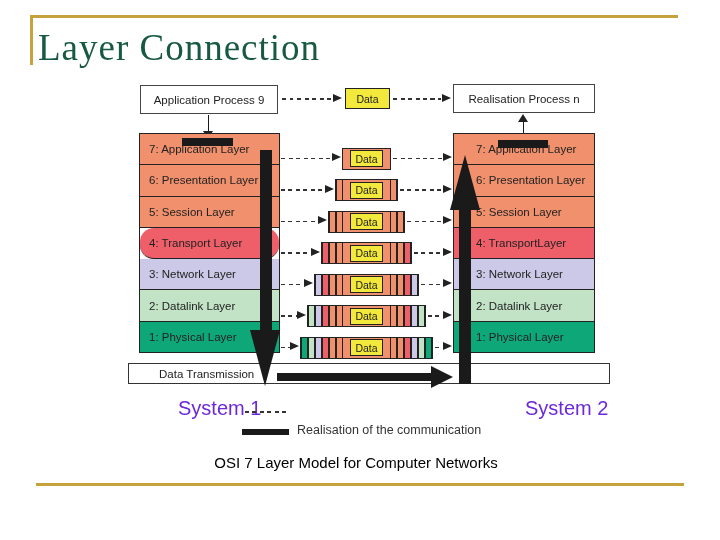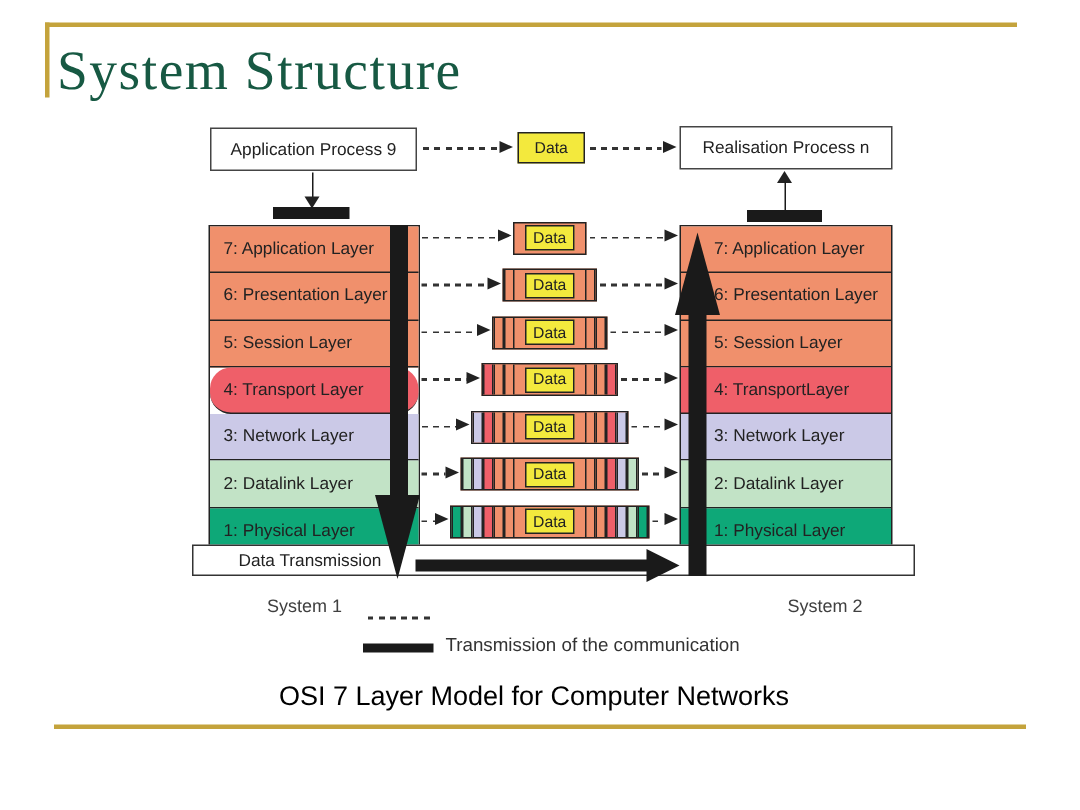--- a/index.html
+++ b/index.html
@@ -7,35 +7,35 @@
   #slide{position:relative;width:720px;height:540px;background:#ffffff;overflow:hidden;}
 
   
   .gold{position:absolute;background:#c4a33c;}
   #gold-top{left:30px;top:15px;width:648px;height:3px;}
   #gold-left{left:30px;top:15px;width:3px;height:50px;}
   #gold-bottom{left:36px;top:483px;width:648px;height:3px;}
   #slide-title{position:absolute;left:38px;top:26px;font-family:"Liberation Serif",serif;
     font-size:37px;color:#175943;letter-spacing:1px;}
   #caption{position:absolute;left:0;top:454px;width:712px;text-align:center;
-    font-size:18px;color:#000;}
+    font-size:15px;color:#000;}
 
   
   .box{position:absolute;background:#fff;border:1.5px solid #444;box-sizing:border-box;
     display:flex;align-items:center;justify-content:center;font-size:11.5px;color:#222;}
   .dash{position:absolute;height:1.6px;
     background:repeating-linear-gradient(90deg,#333 0 4px,transparent 4px 7.5px);}
   .tri{position:absolute;width:0;height:0;}
   .tri-right{border-top:4.5px solid transparent;border-bottom:4.5px solid transparent;border-left:9px solid #222;}
   .tri-down{border-left:5px solid transparent;border-right:5px solid transparent;border-top:8px solid #222;}
   .tri-up{border-left:5px solid transparent;border-right:5px solid transparent;border-bottom:8px solid #222;}
   .bar{position:absolute;background:#1a1a1a;}
 
   
-  .stack{position:absolute;top:150px;width:141px;height:220px;border:1.5px solid #222;
+  .stack{position:absolute;top:133px;width:141px;height:220px;border:1.5px solid #222;
     box-sizing:border-box;display:flex;flex-direction:column;z-index:1;}
   .layer-row{flex:1;border-bottom:1.5px solid #222;display:flex;align-items:center;
     box-sizing:border-box;}
   .layer-row:last-child{border-bottom:none;}
   .layer-label{font-size:11.5px;color:#222;padding-left:9px;white-space:nowrap;}
   #stack-right .layer-label{padding-left:22px;}
 
   
   .pdu{position:absolute;height:22px;border:1.5px solid #222;box-sizing:border-box;
     background:#f0906c;display:flex;align-items:stretch;z-index:2;}
@@ -44,32 +44,32 @@
   .pdu-data{flex:1;margin:1.5px 0;border:1.5px solid #222;background:#f3e93d;
     display:flex;align-items:center;justify-content:center;font-size:10.5px;color:#222;}
 
   
   .z3{z-index:3;}
 
   
   #dt-bar{left:128px;top:363px;width:482px;height:21px;justify-content:flex-start;
     border:1.5px solid #333;z-index:1;}
   #dt-label{padding-left:30px;font-size:11.5px;}
-  .system-label{position:absolute;font-size:12px;color:#404040;white-space:nowrap;}
+  .system-label{position:absolute;font-size:20px;color:#6d28d9;white-space:nowrap;}
   .legend-text{position:absolute;font-size:12.5px;color:#333;white-space:nowrap;}
 </style>
 </head>
 <body>
 
 <div id="slide">
 
   <div class="gold" id="gold-top"></div>
   <div class="gold" id="gold-left"></div>
   <div class="gold" id="gold-bottom"></div>
-  <div id="slide-title">System Structure</div>
+  <div id="slide-title">Layer Connection</div>
   <div id="caption">OSI 7 Layer Model for Computer Networks</div>
 
   <div class="box" style="left:140px;top:85px;width:138px;height:29px;">
     <span>Application Process 9</span>
   </div>
   <div class="box" style="left:453px;top:84px;width:142px;height:29px;">
     <span>Realisation Process n</span>
   </div>
   <div class="box" style="left:345px;top:88px;width:45px;height:21px;background:#f3e93d;border-color:#222;font-size:10.5px;">
     <span>Data</span>
@@ -267,15 +267,15 @@
     <span id="dt-label">Data Transmission</span>
   </div>
   <div class="bar z3" style="left:277px;top:372.5px;width:155px;height:8px;"></div>
   <div class="tri z3" style="left:431px;top:365.5px;border-top:11px solid transparent;border-bottom:11px solid transparent;border-left:22px solid #1a1a1a;"></div>
 
   <div class="system-label" style="left:178px;top:397px;">System 1</div>
   <div class="system-label" style="left:505px;top:397px;margin-left:20px;">System 2</div>
 
   <div class="dash" style="left:245px;top:411px;width:45px;"></div>
   <div class="bar" style="left:242px;top:429px;width:47px;height:6px;"></div>
-  <div class="legend-text" style="left:297px;top:423px;">Transmission  of the  communication</div>
+  <div class="legend-text" style="left:297px;top:423px;">Realisation  of the  communication</div>
 
 </div>
 
 </body></html>

